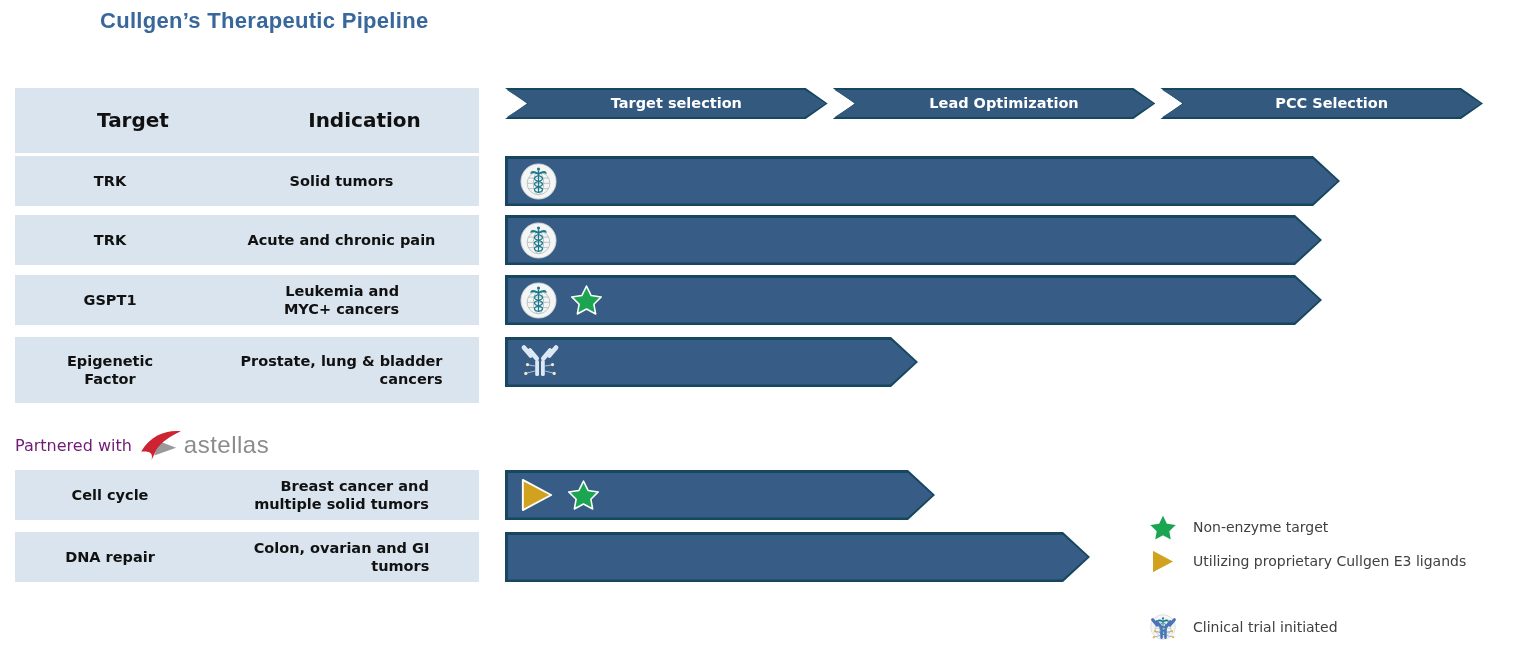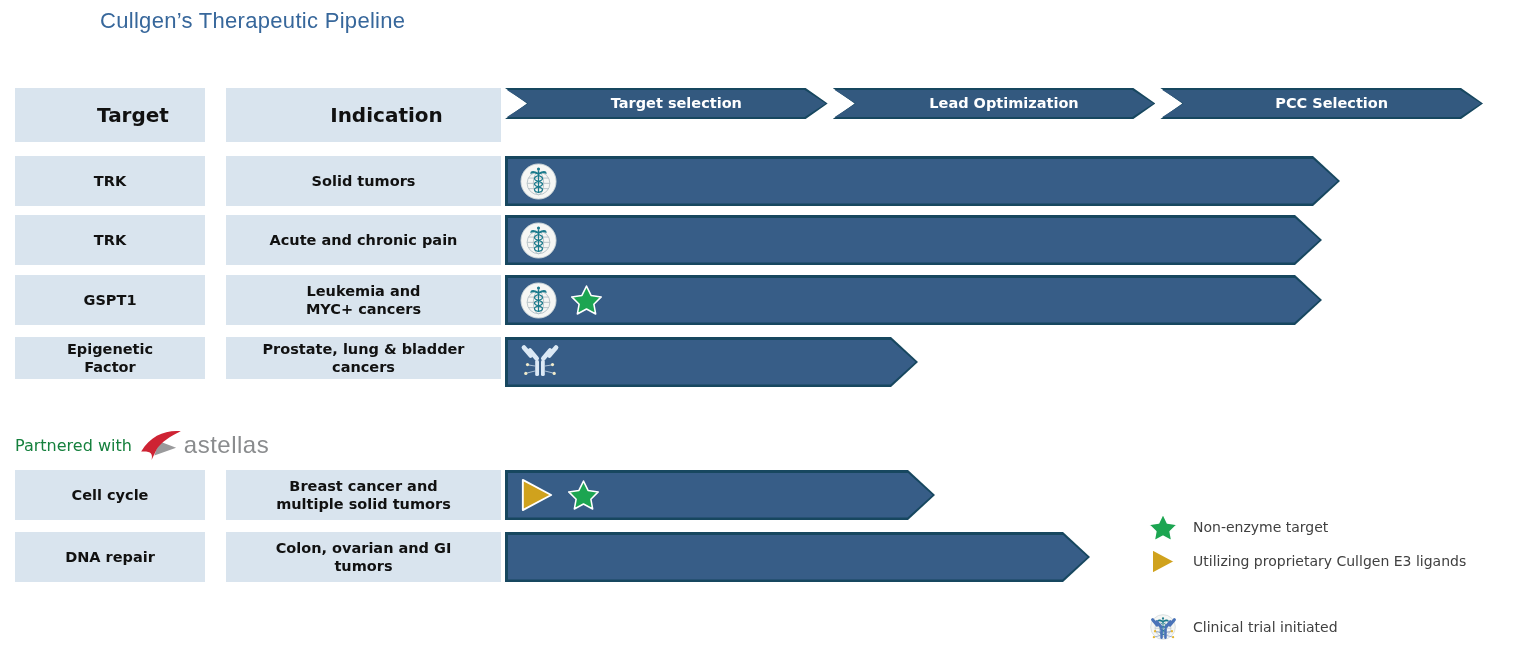--- a/index.html
+++ b/index.html
@@ -1,34 +1,34 @@
 <!DOCTYPE html>
 <html><head>
 <meta charset="utf-8">
 <style>
   * { margin:0; padding:0; box-sizing:border-box; }
   body { width:1513px; height:647px; background:#ffffff; position:relative; overflow:hidden;
          font-family:"DejaVu Sans","Liberation Sans",sans-serif; }
   .abs { position:absolute; }
 
   
-  .title { left:100px; top:8px; font-size:22px; font-weight:400; color:#37679B;
+  .title { left:100px; top:8px; font-size:22px; font-weight:700; color:#37679B;
            font-family:"Liberation Sans",sans-serif; letter-spacing:.3px; }
 
   
   .cell { position:absolute; background:#D9E4EE; display:flex; align-items:center; justify-content:center;
           text-align:center; color:#111; }
   .cell span { white-space:pre-line; line-height:1.25; font-weight:bold; }
   .col-target { left:15px; width:190px; }
-  .col-indication { left:226px; width:275px; }
-  .hdr { top:88px; height:54px; font-size:20px;padding-left:46px; }
+  .col-indication { left:204px; width:275px;text-align:right; }
+  .hdr { top:88px; height:65px; font-size:20px;padding-left:46px; }
   .hdr span { font-size:20px; }
   .row-cell span { font-size:14.5px; }
   .r0 { top:156px; height:50px; } .r1 { top:215px; height:50px; } .r2 { top:275px; height:50px; }
-  .r3 { top:337px; height:42px; } .r4 { top:470px; height:50px; } .r5 { top:532px; height:50px; }
+  .r3 { top:337px; height:66px; } .r4 { top:470px; height:50px; } .r5 { top:532px; height:50px; }
 
   
   .stage-band { position:absolute; left:505px; top:88px; width:978px; height:31px;
                 display:flex; gap:5px; }
   .stage { position:relative; flex:1; }
   .stage .chev-outer { position:absolute; inset:0; background:#17475F;
       clip-path:polygon(0 0, calc(100% - 22px) 0, 100% 50%, calc(100% - 22px) 100%, 0 100%, 22px 50%); }
   .stage .chev-inner { position:absolute; inset:2px; background:#33597F;
       clip-path:polygon(0 0, calc(100% - 21px) 0, 100% 50%, calc(100% - 21px) 100%, 0 100%, 21px 50%); }
   .stage .lbl { position:absolute; inset:0; display:flex; align-items:center; justify-content:center;
@@ -38,21 +38,21 @@
   .arrow { position:absolute; left:505px; height:50px; }
   .arrow .a-outer { position:absolute; inset:0; background:#17475F;
       clip-path:polygon(0 0, calc(100% - 27px) 0, 100% 50%, calc(100% - 27px) 100%, 0 100%); }
   .arrow .a-inner { position:absolute; inset:2.5px; background:#375D87;
       clip-path:polygon(0 0, calc(100% - 25px) 0, 100% 50%, calc(100% - 25px) 100%, 0 100%); }
   .arrow .icons { position:absolute; left:15px; top:0; height:100%; display:flex; align-items:center;
       gap:14px; z-index:2; }
 
   
   .partner { left:15px; top:426px; height:38px; display:flex; align-items:center; gap:8px; }
-  .partner .pfx { font-size:16px; color:#15803d; }
+  .partner .pfx { font-size:16px; color:#701a75; }
   .partner .aname { font-family:Liberation Sans, sans-serif; font-size:24px; color:#8A8C8E;
       margin-left:-6px; letter-spacing:.5px; }
 
   
   .legend-item { position:absolute; left:1146px; height:30px; display:flex; align-items:center; gap:13px; }
   .legend-item .ic { width:34px; display:flex; justify-content:center; }
   .legend-item .ltxt { font-size:14px; color:#404040; white-space:nowrap; }
   .l0 { top:512px; } .l1 { top:546px; } .l2 { top:580px;margin-top:32px; } .l3 { top:614px; }
 
   svg { display:block; }

